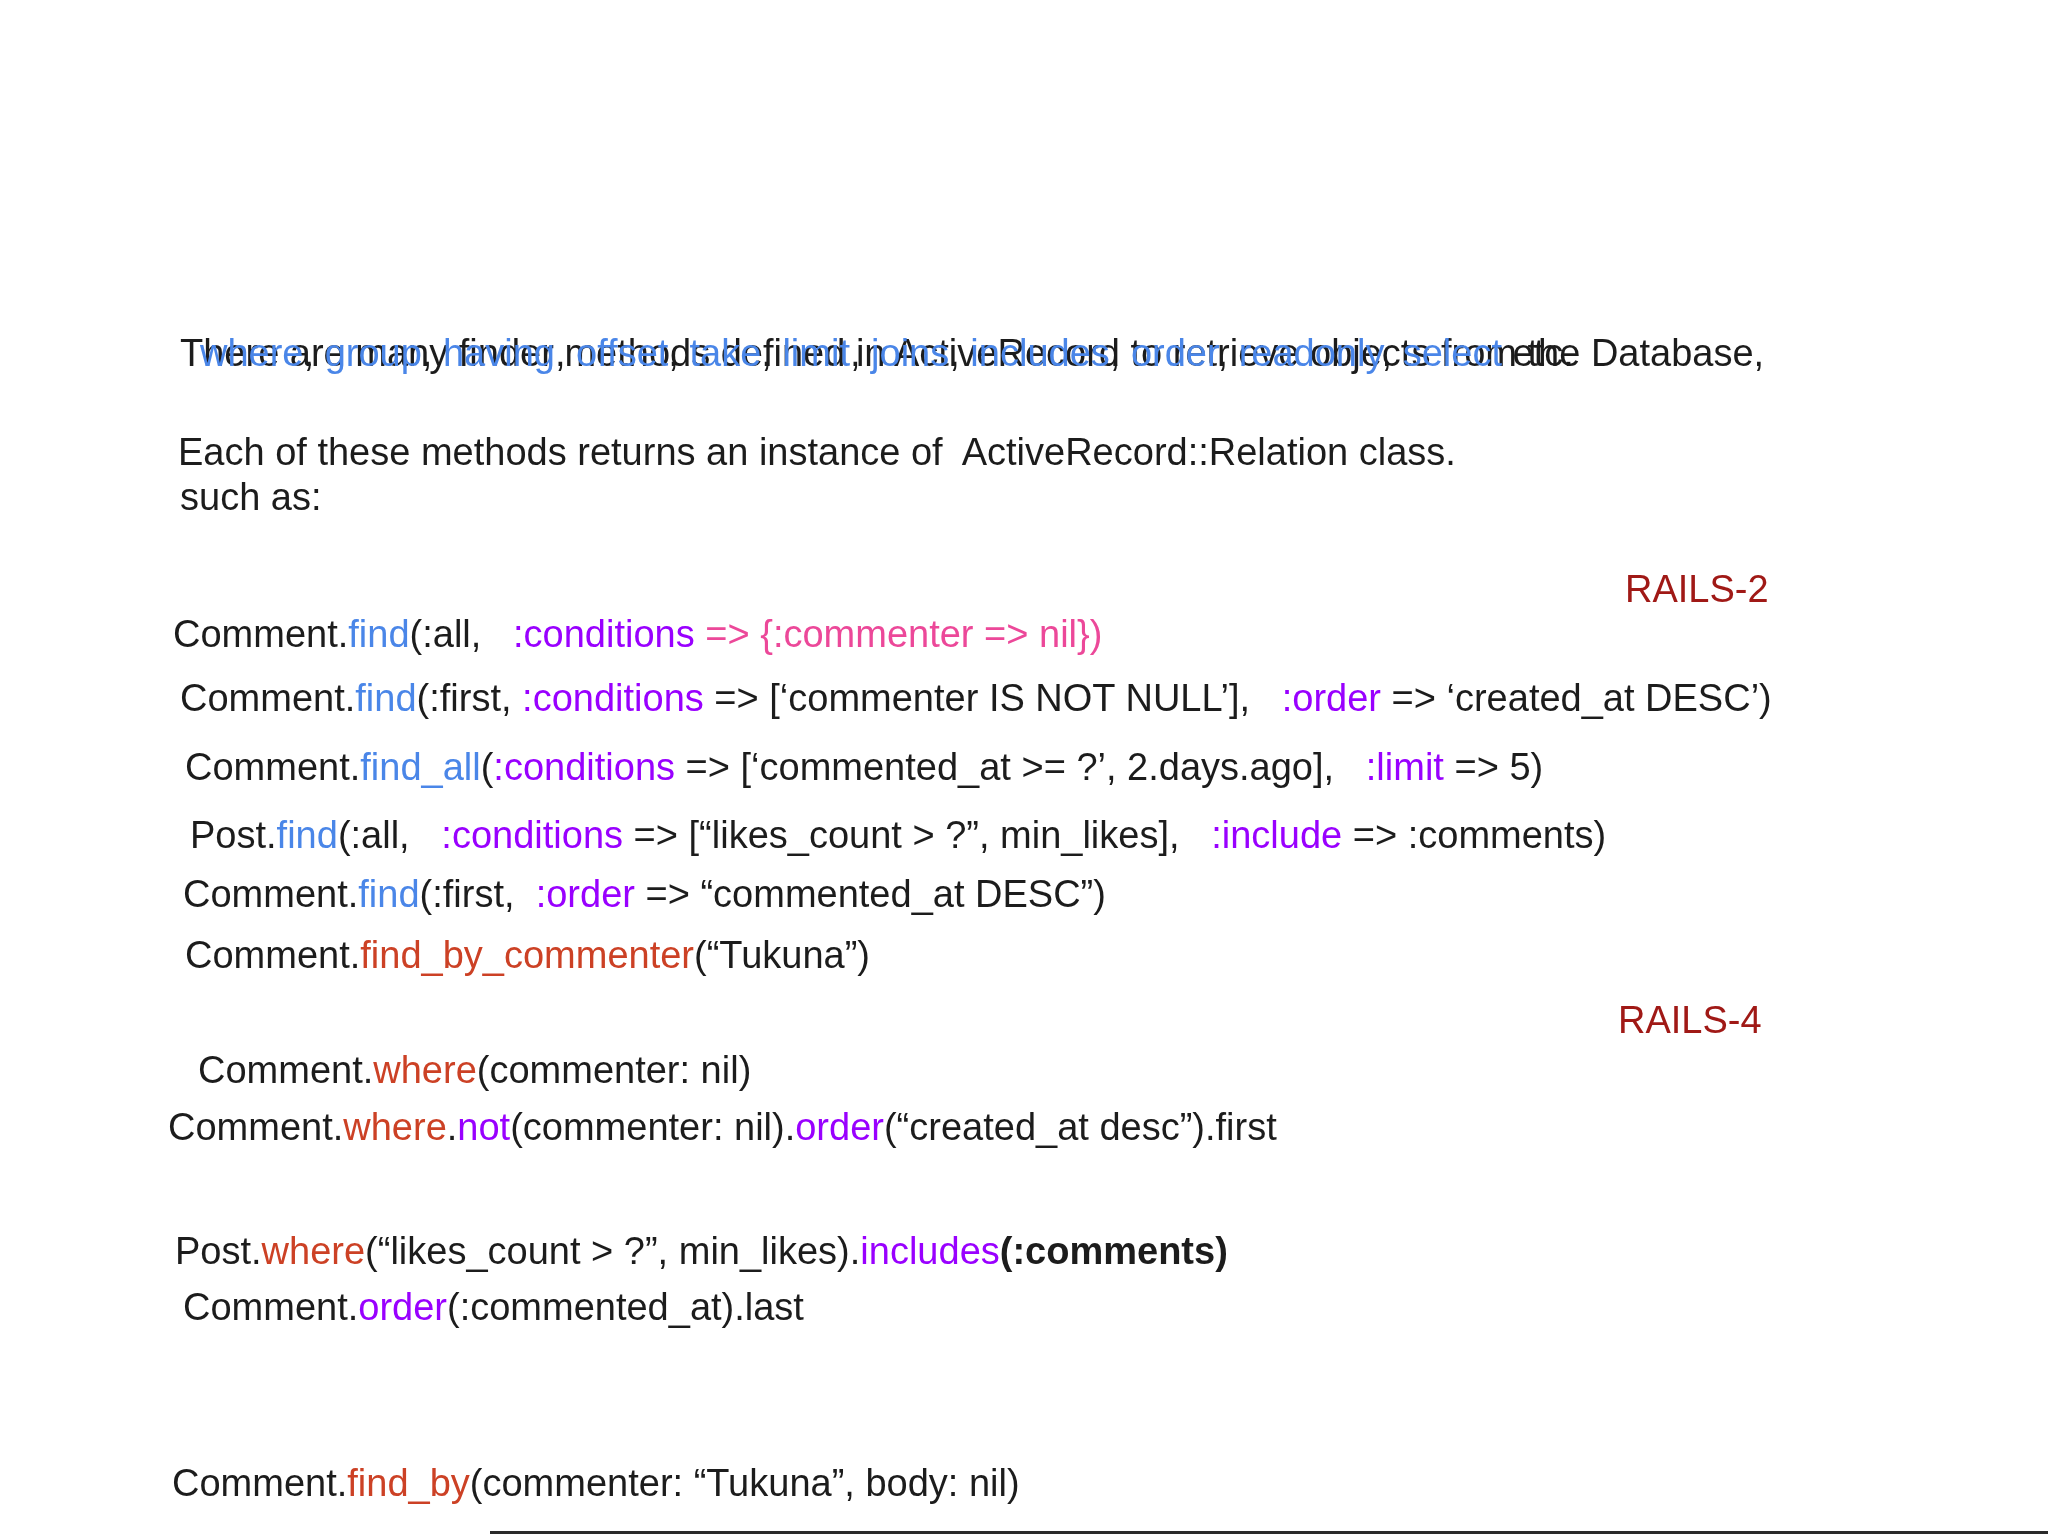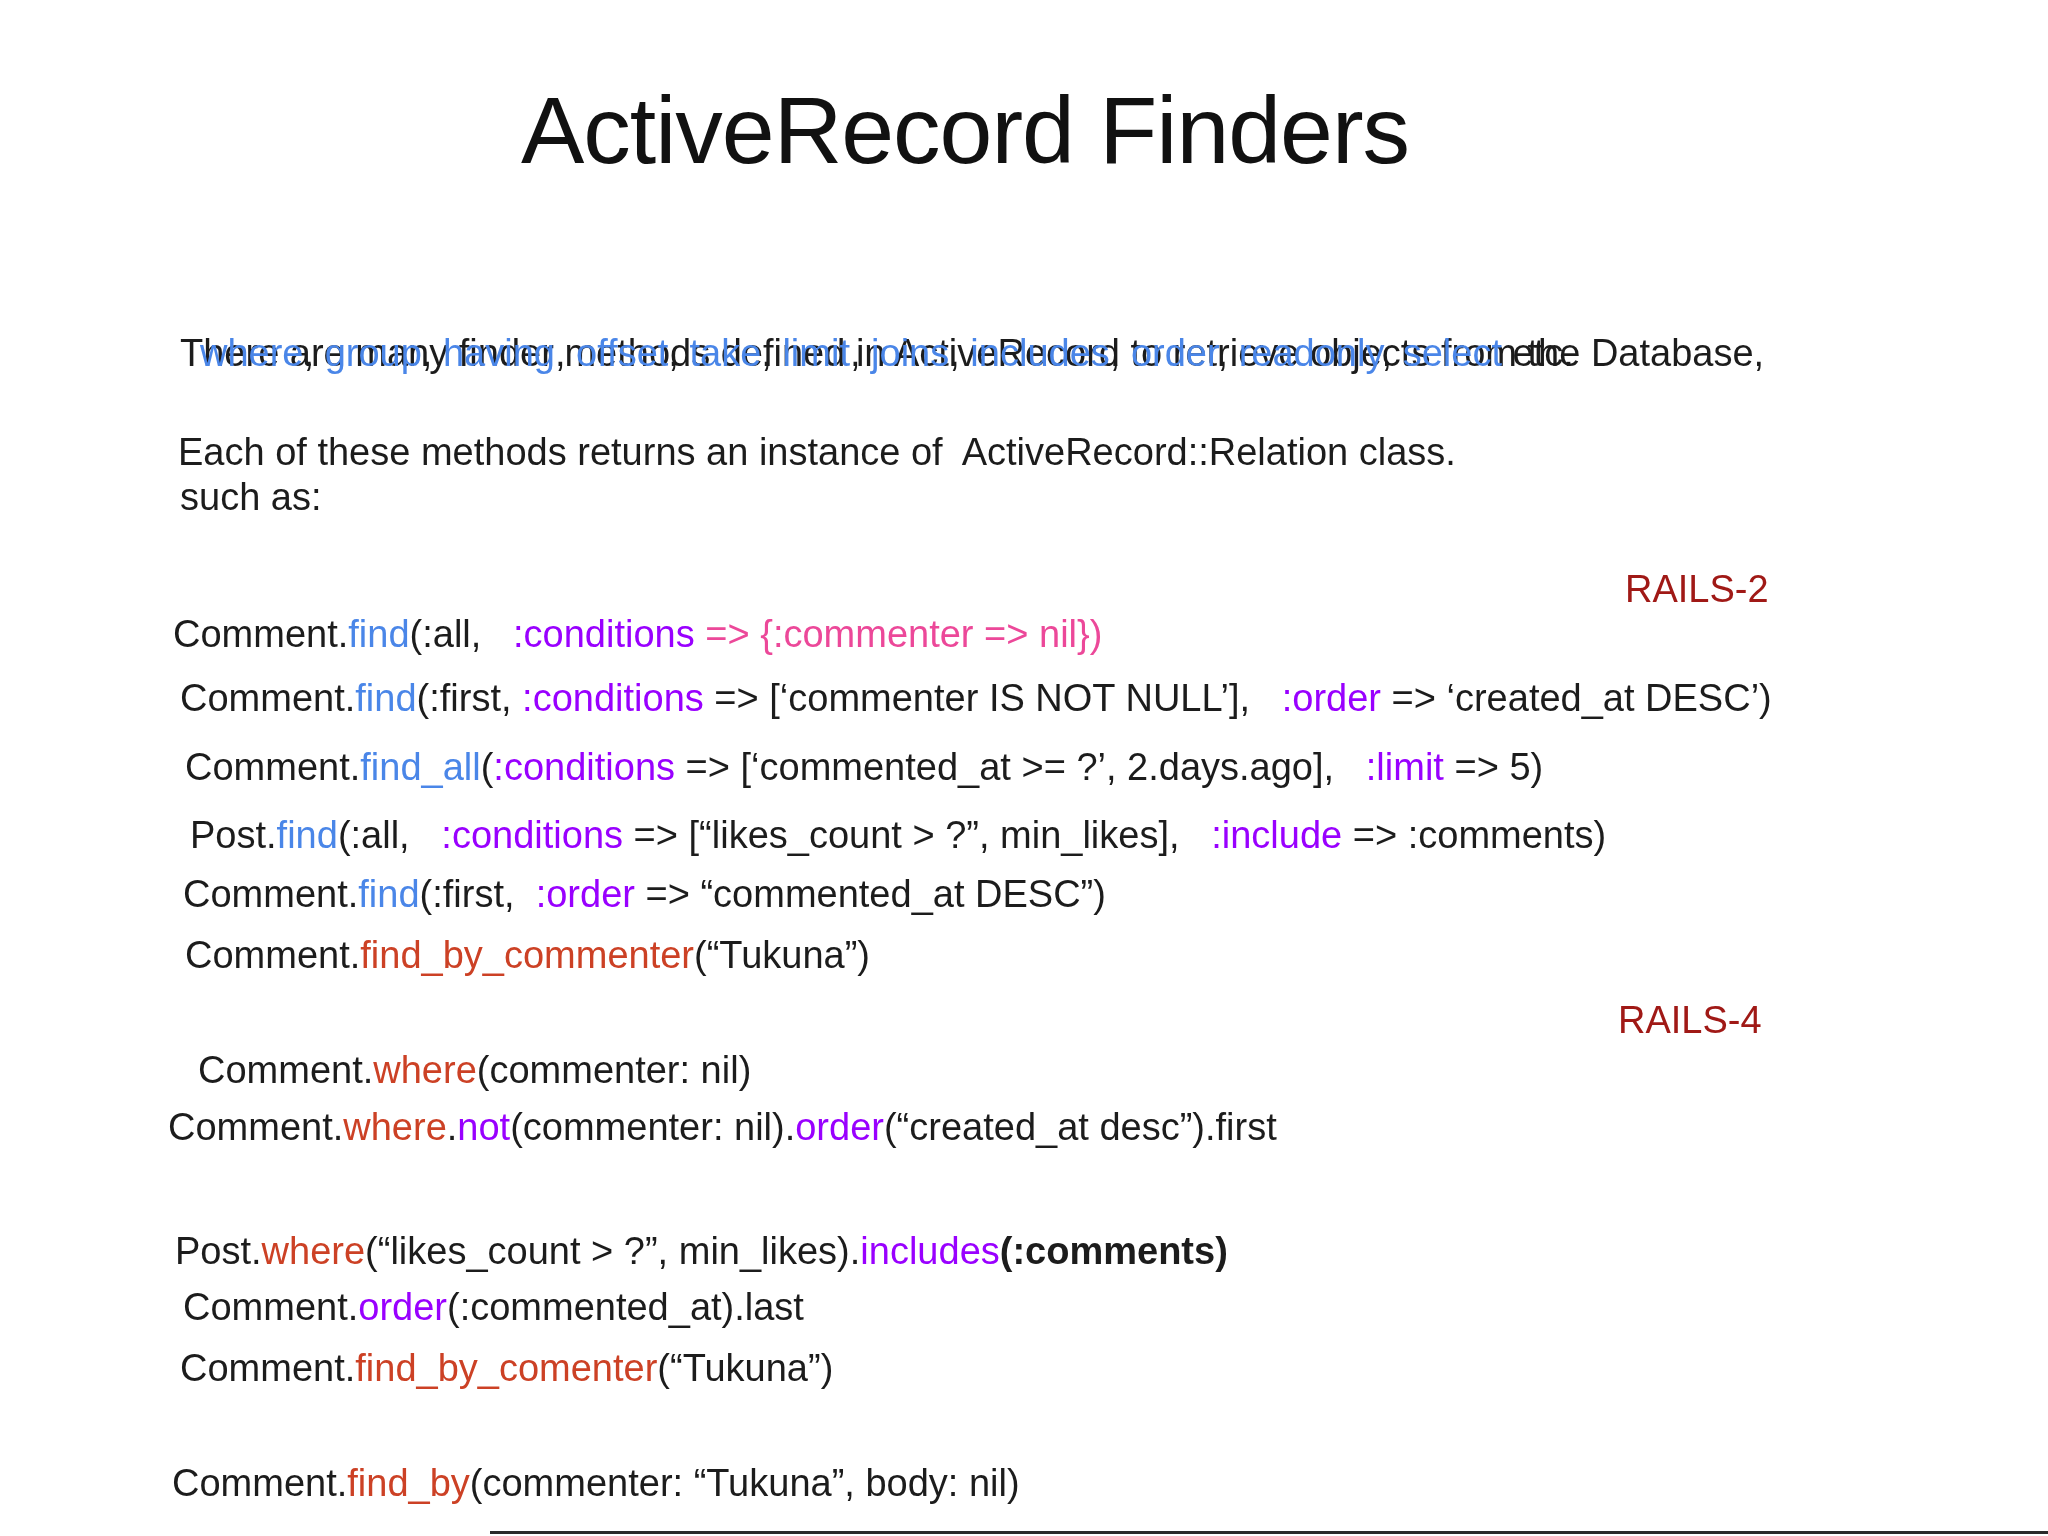--- a/index.html
+++ b/index.html
@@ -67,21 +67,20 @@
   .bottom-rule {
     position: absolute; left: 490px; right: 0; top: 1531px; height: 3px;
     background: #2a2a2a;
   }
 </style>
 </head>
 <body>
 
 <div class="slide">
 
-  <div class="title">ActiveRecord Finders</div>
 
   <div class="intro">
     <div>There are many finder methods defined in ActiveRecord to retrieve objects from the Database,</div>
     <div>such as:</div>
   </div>
 
   <div class="keywords-line"><span style="color: rgb(74, 134, 232);">where</span><span style="color: rgb(28, 28, 28);">, </span><span style="color: rgb(74, 134, 232);">group</span><span style="color: rgb(28, 28, 28);">, </span><span style="color: rgb(74, 134, 232);">having</span><span style="color: rgb(28, 28, 28);">, </span><span style="color: rgb(74, 134, 232);">offset</span><span style="color: rgb(28, 28, 28);">, </span><span style="color: rgb(74, 134, 232);">take</span><span style="color: rgb(28, 28, 28);">, </span><span style="color: rgb(74, 134, 232);">limit</span><span style="color: rgb(28, 28, 28);">, </span><span style="color: rgb(74, 134, 232);">joins</span><span style="color: rgb(28, 28, 28);">, </span><span style="color: rgb(74, 134, 232);">includes</span><span style="color: rgb(28, 28, 28);">, </span><span style="color: rgb(74, 134, 232);">order</span><span style="color: rgb(28, 28, 28);">, </span><span style="color: rgb(74, 134, 232);">readonly</span><span style="color: rgb(28, 28, 28);">, </span><span style="color: rgb(74, 134, 232);">select</span><span style="color: rgb(28, 28, 28);"> etc.</span></div>
 
   <div class="relation-note">Each of these methods returns an instance of  ActiveRecord::Relation class.</div>
 
@@ -93,18 +92,17 @@
   <div class="code-line pos-l4"><span style="color: rgb(28, 28, 28);">Post.</span><span style="color: rgb(74, 134, 232);">find</span><span style="color: rgb(28, 28, 28);">(:all,   </span><span style="color: rgb(153, 0, 255);">:conditions</span><span style="color: rgb(28, 28, 28);"> =&gt; [“likes_count &gt; ?”, min_likes],   </span><span style="color: rgb(153, 0, 255);">:include</span><span style="color: rgb(28, 28, 28);"> =&gt; :comments)</span></div>
   <div class="code-line pos-l5"><span style="color: rgb(28, 28, 28);">Comment.</span><span style="color: rgb(74, 134, 232);">find</span><span style="color: rgb(28, 28, 28);">(:first,  </span><span style="color: rgb(153, 0, 255);">:order</span><span style="color: rgb(28, 28, 28);"> =&gt; “commented_at DESC”)</span></div>
   <div class="code-line pos-l6"><span style="color: rgb(28, 28, 28);">Comment.</span><span style="color: rgb(204, 65, 37); margin-top: 40px;">find_by_commenter</span><span style="color: rgb(28, 28, 28);">(“Tukuna”)</span></div>
 
   <div class="section-label pos-rails4" style="color: rgb(160, 25, 22);">RAILS-4</div>
 
   <div class="code-line pos-l7"><span style="color: rgb(28, 28, 28);">Comment.</span><span style="color: rgb(204, 65, 37);">where</span><span style="color: rgb(28, 28, 28);">(commenter: nil)</span></div>
   <div class="code-line pos-l8"><span style="color: rgb(28, 28, 28);">Comment.</span><span style="color: rgb(204, 65, 37);">where</span><span style="color: rgb(28, 28, 28);">.</span><span style="color: rgb(153, 0, 255);">not</span><span style="color: rgb(28, 28, 28);">(commenter: nil).</span><span style="color: rgb(153, 0, 255);">order</span><span style="color: rgb(28, 28, 28);">(“created_at desc”).first</span></div>
   <div class="code-line pos-l10"><span style="color: rgb(28, 28, 28);">Post.</span><span style="color: rgb(204, 65, 37);">where</span><span style="color: rgb(28, 28, 28);">(“likes_count &gt; ?”, min_likes).</span><span style="color: rgb(153, 0, 255);">includes</span><span style="color: rgb(28, 28, 28); font-weight: bold;">(:comments)</span></div>
   <div class="code-line pos-l11"><span style="color: rgb(28, 28, 28);">Comment.</span><span style="color: rgb(153, 0, 255);">order</span><span style="color: rgb(28, 28, 28);">(:commented_at).last</span></div>
-  <div class="code-line pos-l12"><span style="color: rgb(28, 28, 28);">Comment.</span><span style="color: rgb(204, 65, 37);">find_by_comenter</span><span style="color: rgb(28, 28, 28);">(“Tukuna”)</span></div>
   <div class="code-line pos-l13"><span style="color: rgb(28, 28, 28);">Comment.</span><span style="color: rgb(204, 65, 37);">find_by</span><span style="color: rgb(28, 28, 28);">(commenter: “Tukuna”, body: nil)</span></div>
 
   <div class="bottom-rule"></div>
 
 </div>
 
 </body></html>

